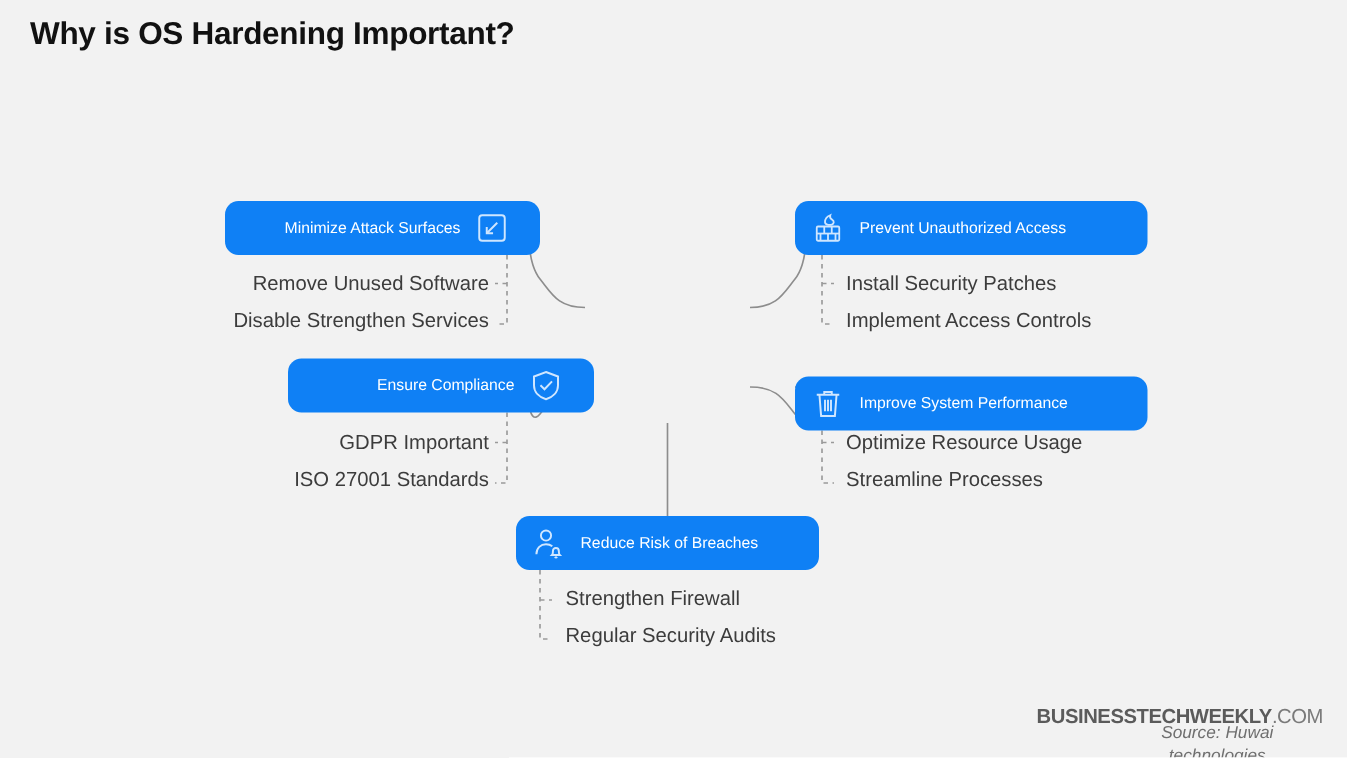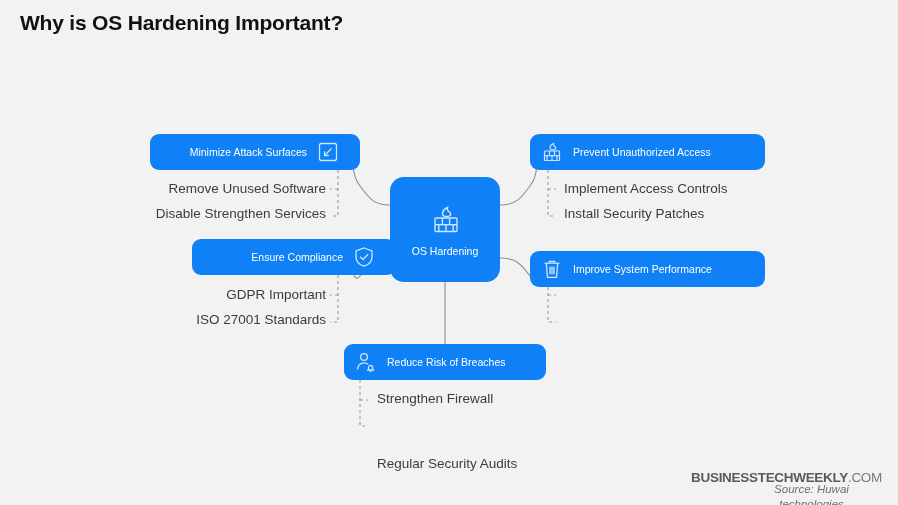--- a/index.html
+++ b/index.html
@@ -148,33 +148,20 @@
       <path d="M548,189 L556,189"></path>
 
       <path d="M548,275 L548,322 L556,322"></path>
       <path d="M548,295 L556,295"></path>
 
       <path d="M360,380 L360,426 L368,426"></path>
       <path d="M360,400 L368,400"></path>
     </g>
   </svg>
 
-  <div class="center-node">
-    <svg class="c-icon" viewBox="0 0 36 32" fill="none" stroke="#cfe6ff" stroke-width="1.4">
-      <path d="M15.5,11 C15.5,7.5 18,5.5 20.5,4.5 C19.5,7 21,8 22.5,9 C24,10 24.2,12.5 22,13.2 C19.2,14 15.5,13.5 15.5,11 Z"></path>
-      <rect x="8" y="15" width="22" height="13.5" rx="1"></rect>
-      <line x1="8" y1="21.7" x2="30" y2="21.7"></line>
-      <line x1="15.4" y1="15" x2="15.4" y2="21.7"></line>
-      <line x1="22.6" y1="15" x2="22.6" y2="21.7"></line>
-      <line x1="11.8" y1="21.7" x2="11.8" y2="28.5"></line>
-      <line x1="19" y1="21.7" x2="19" y2="28.5"></line>
-      <line x1="26.2" y1="21.7" x2="26.2" y2="28.5"></line>
-    </svg>
-    <div class="center-label">OS Hardening</div>
-  </div>
 
   <div class="pill icon-right" style="left:150px; top:134px; width:210px;">
     <span class="pill-label">Minimize Attack Surfaces</span>
     <svg class="p-icon" viewBox="0 0 24 24" fill="none" stroke="#cfe6ff" stroke-width="1.3">
       <rect x="3.5" y="3.5" width="17" height="17" rx="2"></rect>
       <path d="M15.5,8.5 L8.5,15.5"></path>
       <path d="M8.5,11.3 L8.5,15.5 L12.7,15.5"></path>
     </svg>
   </div>
   <div class="subs right-align" style="left:90px; top:176px; width:236px;">
@@ -201,46 +188,50 @@
       <line x1="4.5" y1="15.7" x2="19.5" y2="15.7"></line>
       <line x1="9.5" y1="11" x2="9.5" y2="15.7"></line>
       <line x1="14.5" y1="11" x2="14.5" y2="15.7"></line>
       <line x1="7" y1="15.7" x2="7" y2="20.5"></line>
       <line x1="12" y1="15.7" x2="12" y2="20.5"></line>
       <line x1="17" y1="15.7" x2="17" y2="20.5"></line>
     </svg>
     <span class="pill-label">Prevent Unauthorized Access</span>
   </div>
   <div class="subs left-align" style="left:564px; top:176px; width:260px;">
+    <div class="sub-item">Install Security Patches</div>
     <div class="sub-item">Implement Access Controls</div>
-    <div class="sub-item">Install Security Patches</div>
   </div>
 
   <div class="pill icon-left" style="left:530px; top:251px; width:235px;">
     <svg class="p-icon" viewBox="0 0 24 24" fill="none" stroke="#cfe6ff" stroke-width="1.3">
       <path d="M4.5,6.2 L19.5,6.2"></path>
       <path d="M9.5,6.2 L9.5,4.3 L14.5,4.3 L14.5,6.2"></path>
       <path d="M6.3,6.2 L7.4,20.3 L16.6,20.3 L17.7,6.2"></path>
       <line x1="10" y1="9.5" x2="10" y2="17.2"></line>
       <line x1="12" y1="9.5" x2="12" y2="17.2"></line>
       <line x1="14" y1="9.5" x2="14" y2="17.2"></line>
     </svg>
     <span class="pill-label">Improve System Performance</span>
   </div>
+  <div class="subs left-align" style="left:564px; top:282px; width:260px;">
+    <div class="sub-item">Optimize Resource Usage</div>
+    <div class="sub-item">Streamline Processes</div>
+  </div>
 
   <div class="pill icon-left" style="left:344px; top:344px; width:202px;">
     <svg class="p-icon" viewBox="0 0 24 24" fill="none" stroke="#cfe6ff" stroke-width="1.3">
       <circle cx="10" cy="7" r="3.4"></circle>
       <path d="M3.6,19.5 C3.6,15.4 6.5,12.8 10,12.8 C11.6,12.8 13.1,13.3 14.2,14.2"></path>
       <path d="M15.2,20 C16.6,20 17.8,20 19.2,20 C18.5,19.3 18.6,18.6 18.6,17.6 C18.6,16.3 17.9,15.3 16.6,15.3 C15.3,15.3 14.6,16.3 14.6,17.6 C14.6,18.6 14.7,19.3 14,20 Z"></path>
       <path d="M15.9,21.3 C16.3,21.8 17,21.8 17.4,21.3"></path>
     </svg>
     <span class="pill-label">Reduce Risk of Breaches</span>
   </div>
-  <div class="subs left-align" style="left:377px; top:386px; width:260px;gap:40px;">
+  <div class="subs left-align" style="left:377px; top:386px; width:260px;">
     <div class="sub-item">Strengthen Firewall</div>
     <div class="sub-item">Regular Security Audits</div>
   </div>
 
   <div id="footer-brand">
     <span>BUSINESSTECHWEEKLY</span><span class="tld">.COM</span>
   </div>
   <div id="footer-source">Source: Huwai technologies</div>
 
 </div>

